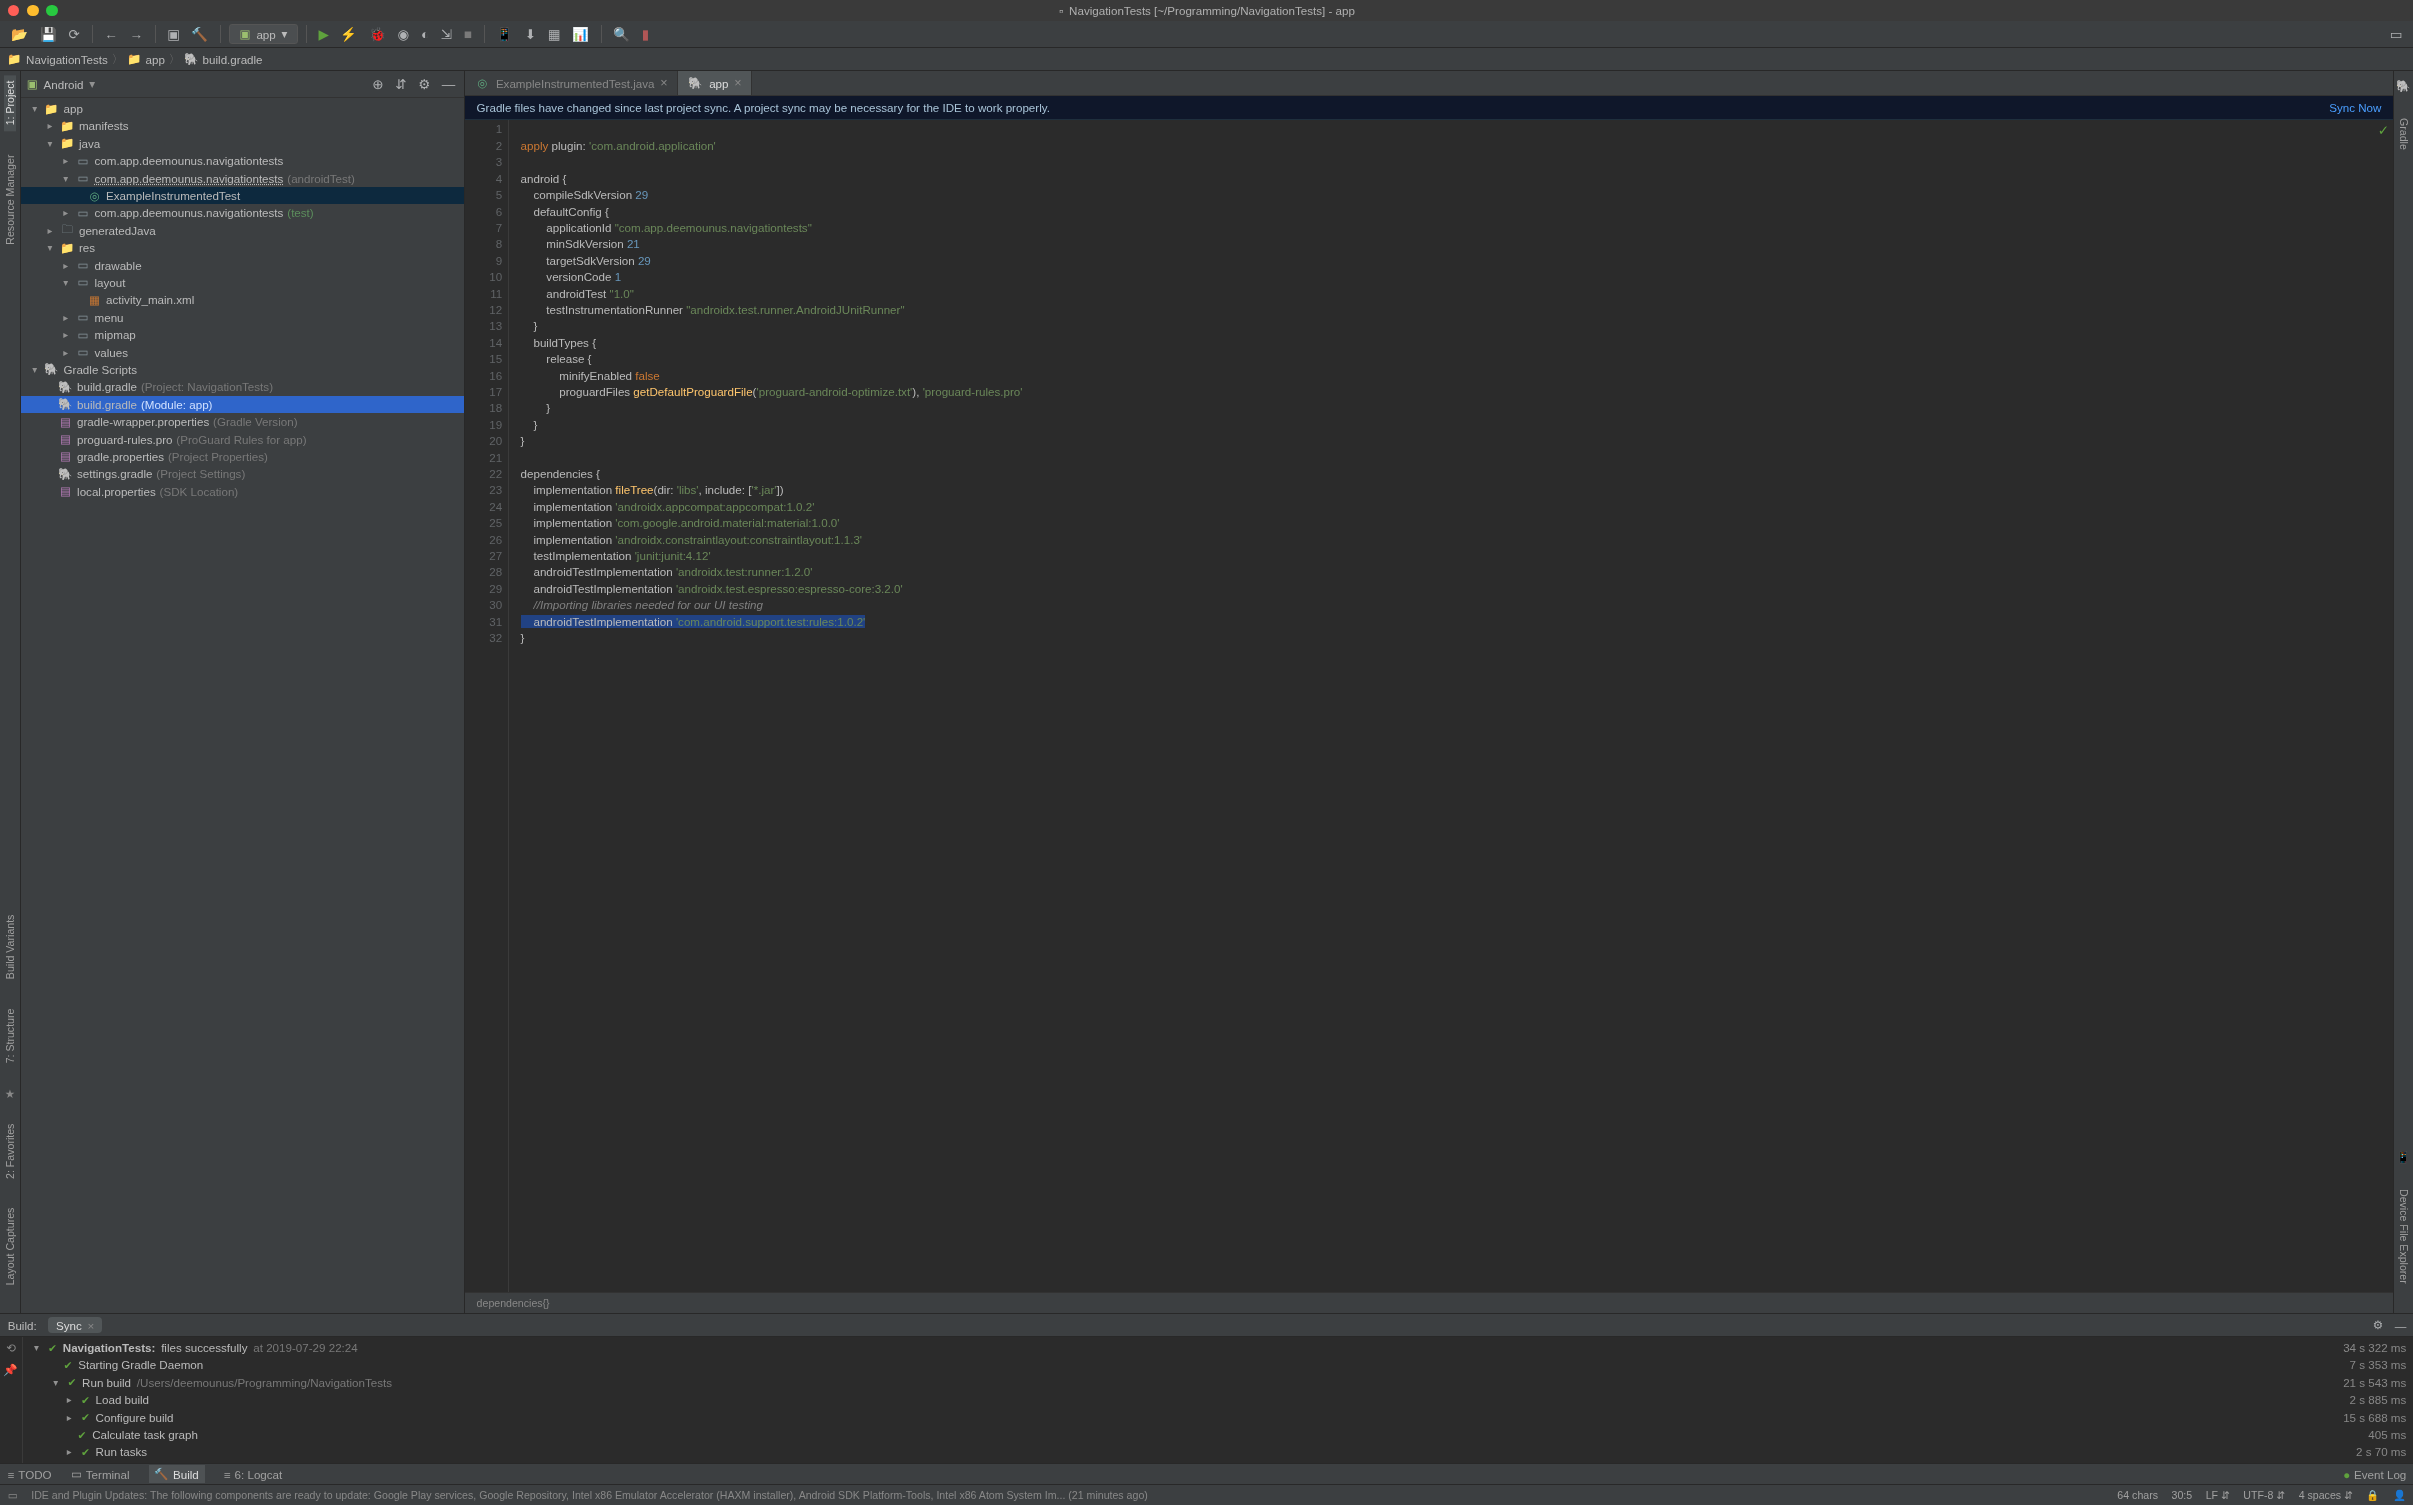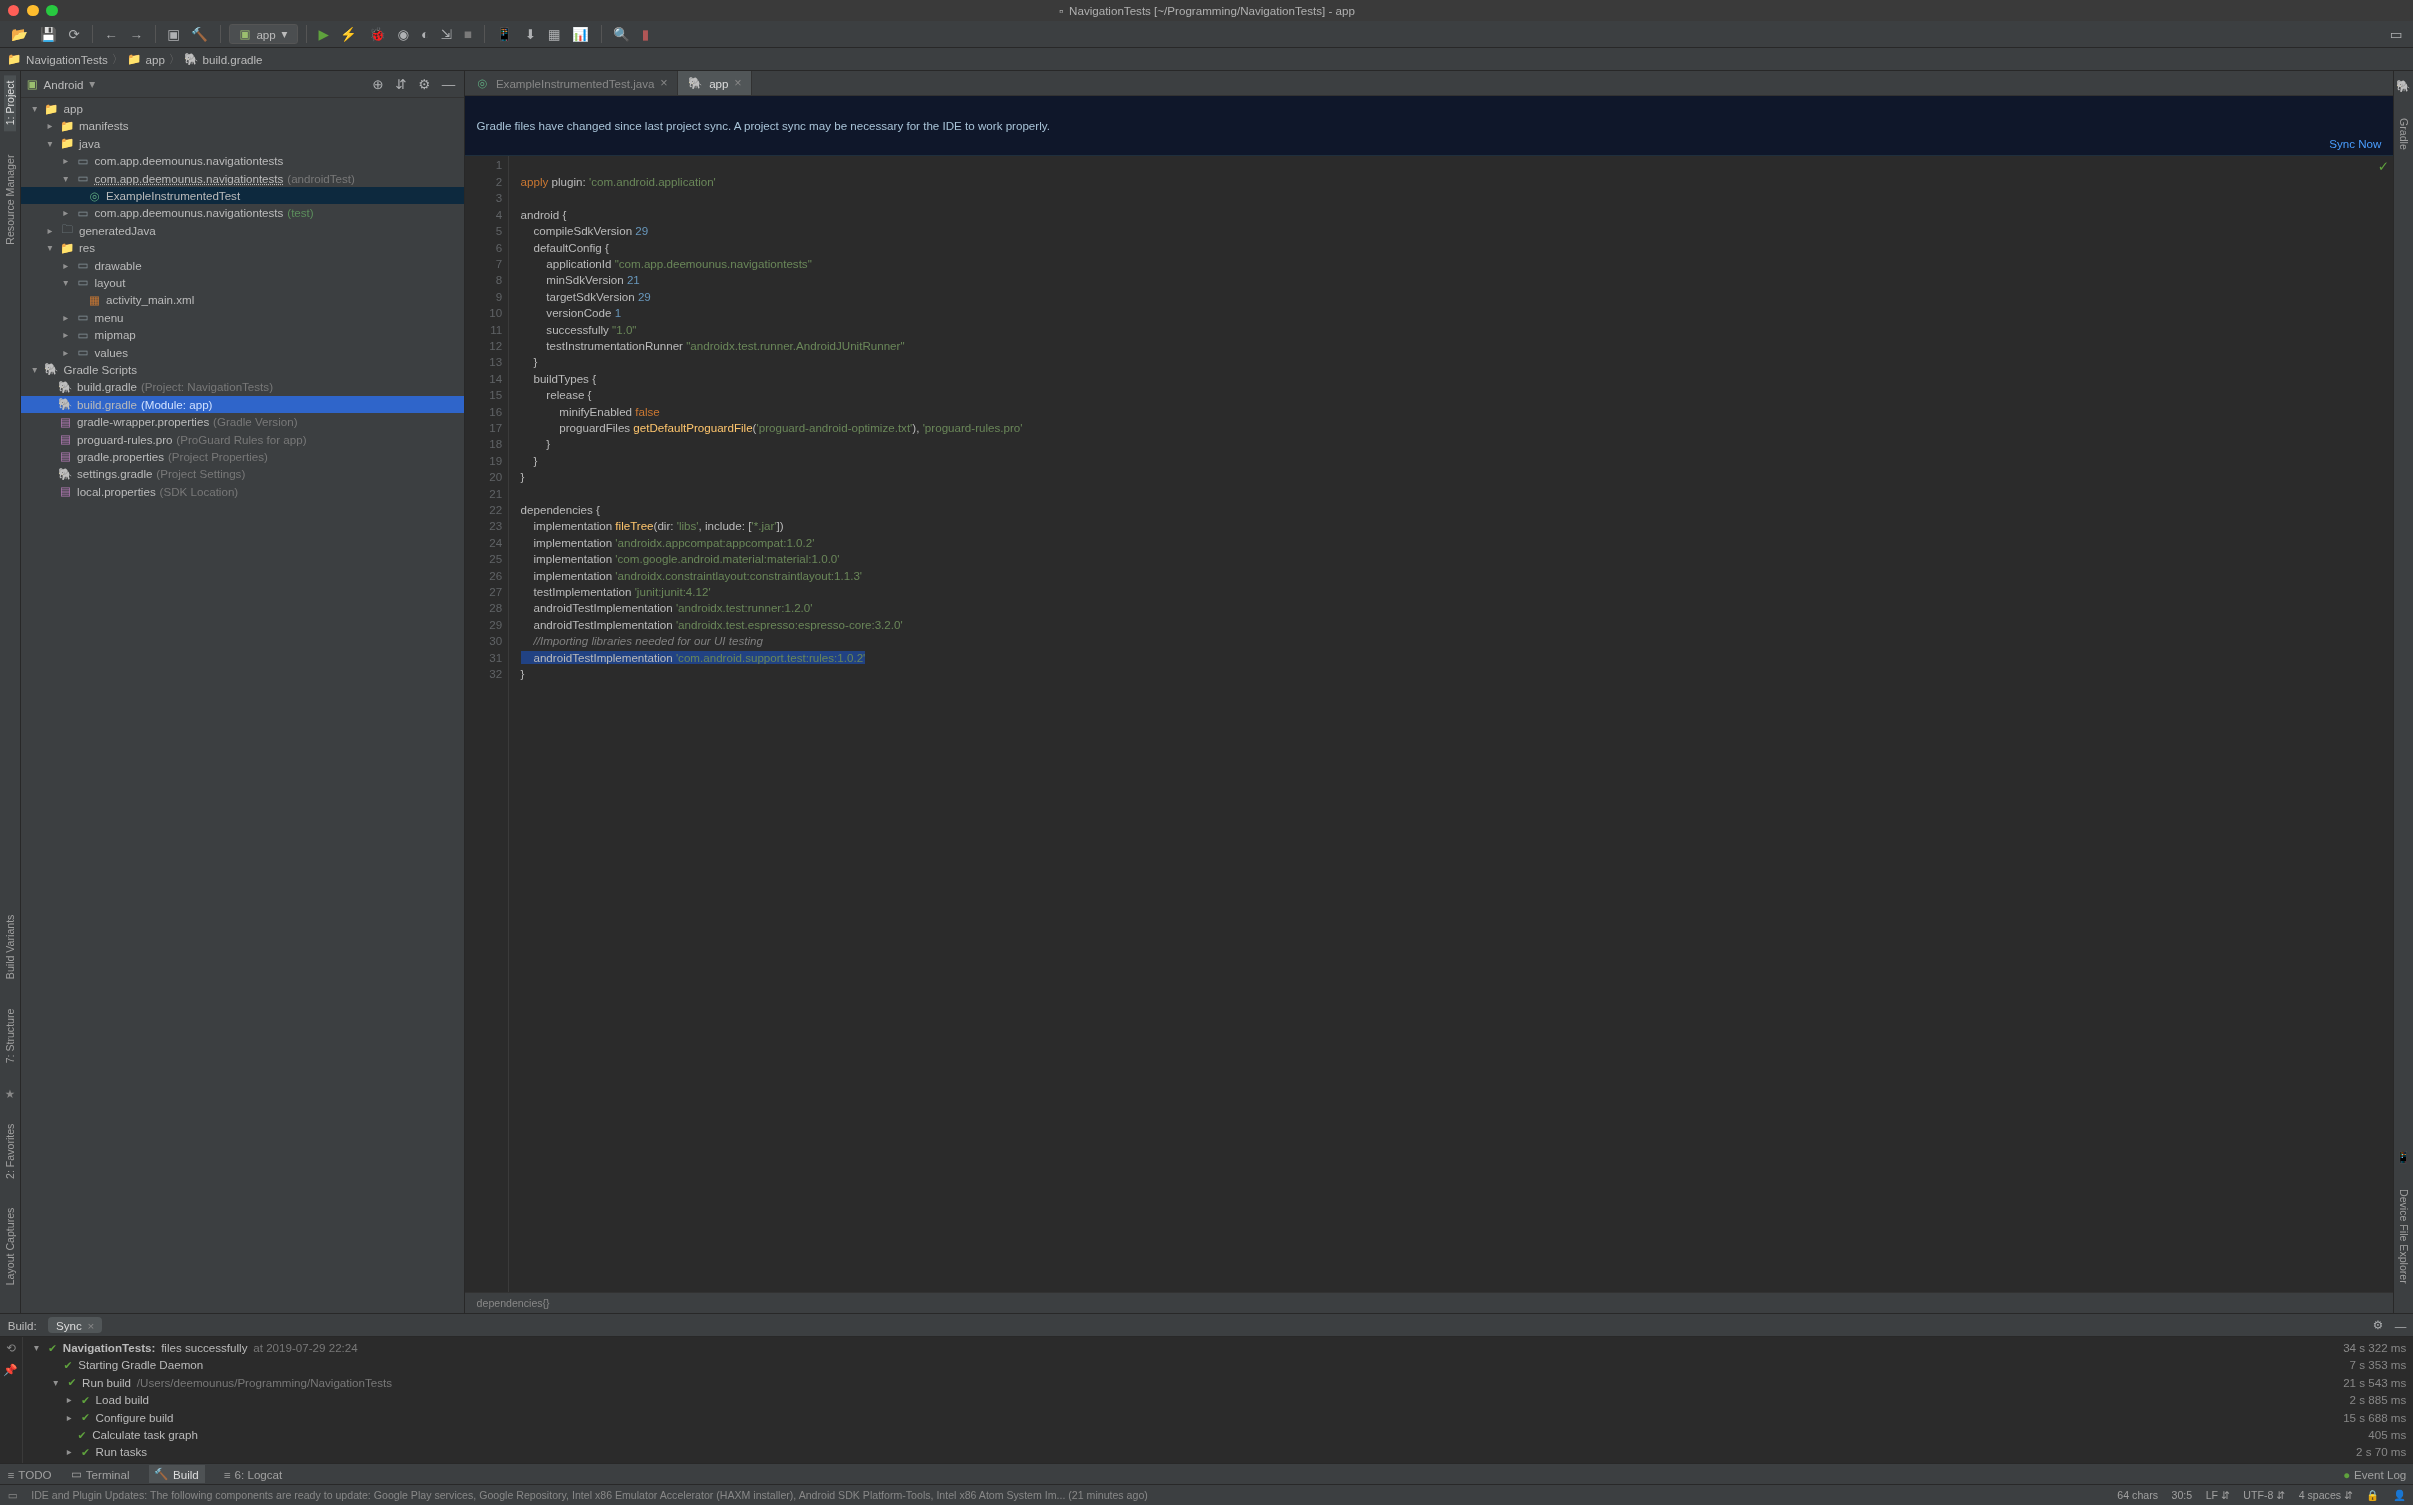--- a/index.html
+++ b/index.html
@@ -67,21 +67,21 @@
 .underline-dots { text-decoration: underline dotted; }
 
 
 .editor-panel { flex: 1; display: flex; flex-direction: column; min-width: 0; }
 .ed-tabs { height: 25px; background: #3c3f41; display: flex; border-bottom: 1px solid #323232; }
 .ed-tab { display: flex; align-items: center; padding: 0 9.7px; gap: 5.8px; color: #bbb; border-right: 1px solid #323232; cursor: pointer; }
 .ed-tab.inactive { background: #3c3f41; color: #888; }
 .ed-tab.active { background: #515658; color: #ddd; }
 .ed-tab .close { color: #888; font-size: 12.6px; }
 .notif-bar { background: #0f172a; color: #a9c4d8; padding: 4.8px 11.6px; display: flex; align-items: center; border-bottom: 1px solid #1f2f3d; }
-.notif-bar .sync-btn { margin-left: auto; color: #4a9eff; cursor: pointer; margin-top: 36px; }
+.notif-bar .sync-btn { margin-left: auto; color: #4a9eff; cursor: pointer; }
 .code-area { flex: 1; display: flex; background: #2b2b2b; font-family: Menlo, Consolas, monospace; font-size: 11.6px; min-height: 0; line-height: 16.4px; }
 .gutter { width: 44px; text-align: right; color: #606366; border-right: 1px solid #3b3b3b; padding: 1.9px 5.8px 0 0; }
 .code-lines { flex: 1; padding: 1.9px 0 0 11.6px; position: relative; white-space: pre; overflow: hidden; }
 .hl { color: #cc7832; }
 .str { color: #6a8759; }
 .num { color: #6897bb; }
 .fn { color: #ffc66d; }
 .cmt { color: #808080; font-style: italic; }
 .sel-line { background: #214283; display: inline; }
 .check { position: absolute; right: 3.9px; top: 3.9px; color: #5fa23d; font-size: 13.5px; }
@@ -403,21 +403,21 @@
         <div class="code-lines">
 <span class="check">✓</span><span class="hl">apply </span><span>plugin</span><span>: </span><span class="str">'com.android.application'</span>
 
 <span>android {</span>
 <span>    compileSdkVersion </span><span class="num">29</span>
 <span>    defaultConfig {</span>
 <span>        applicationId </span><span class="str">"com.app.deemounus.navigationtests"</span>
 <span>        minSdkVersion </span><span class="num">21</span>
 <span>        targetSdkVersion </span><span class="num">29</span>
 <span>        versionCode </span><span class="num">1</span>
-<span>        successfully </span><span class="str">"1.0"</span>
+<span>        androidTest </span><span class="str">"1.0"</span>
 <span>        testInstrumentationRunner </span><span class="str">"androidx.test.runner.AndroidJUnitRunner"</span>
 <span>    }</span>
 <span>    buildTypes {</span>
 <span>        release {</span>
 <span>            minifyEnabled </span><span class="hl">false</span>
 <span>            proguardFiles </span><span class="fn">getDefaultProguardFile</span><span>(</span><span class="str">'proguard-android-optimize.txt'</span><span>), </span><span class="str">'proguard-rules.pro'</span>
 <span>        }</span>
 <span>    }</span>
 <span>}</span>
 

